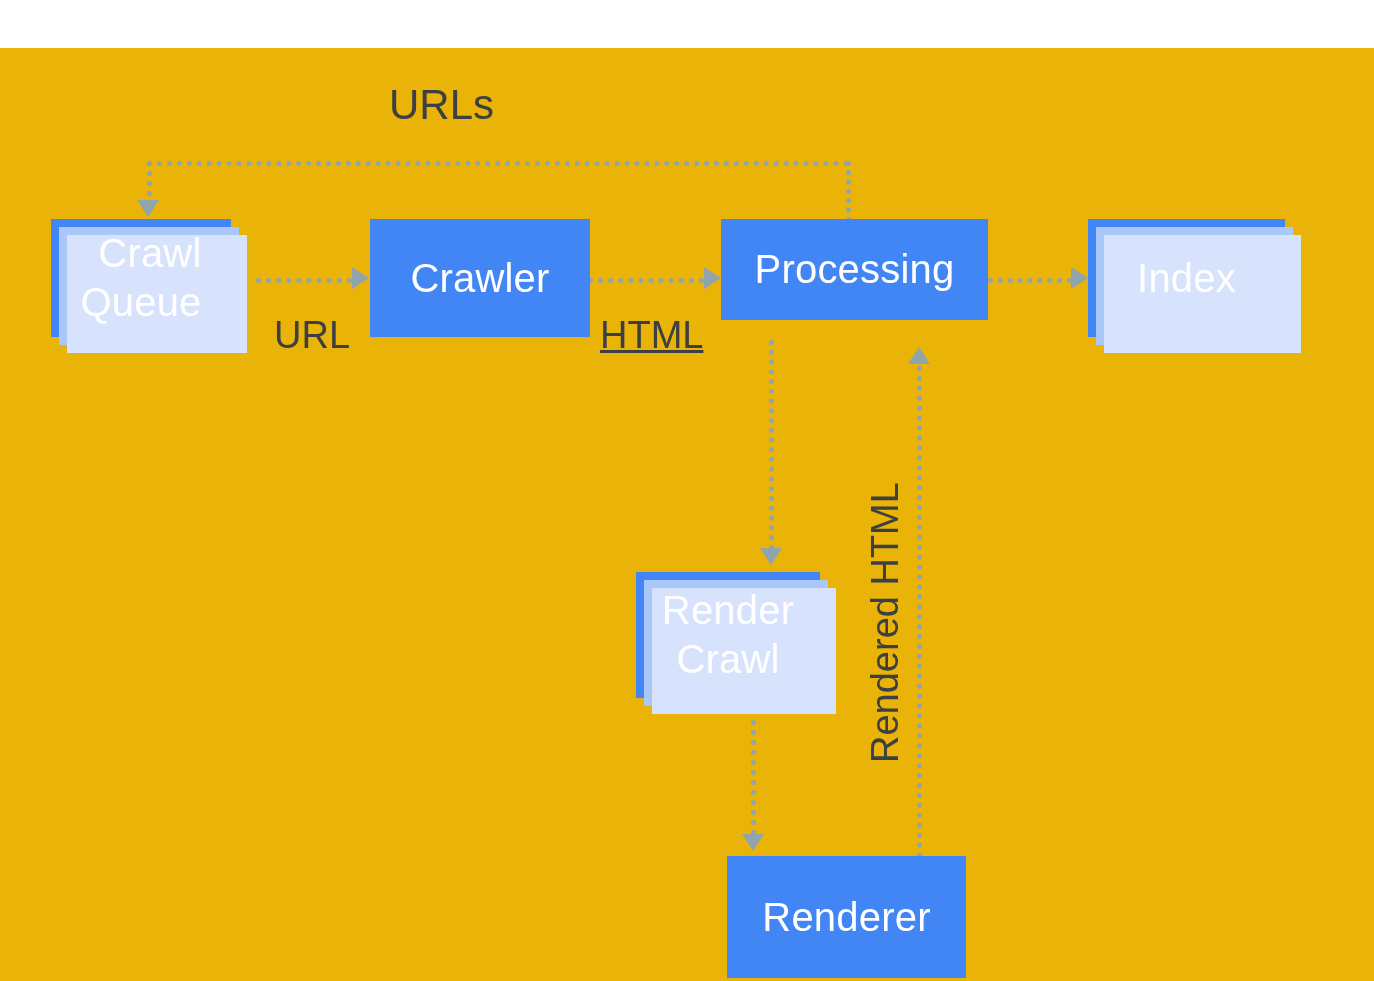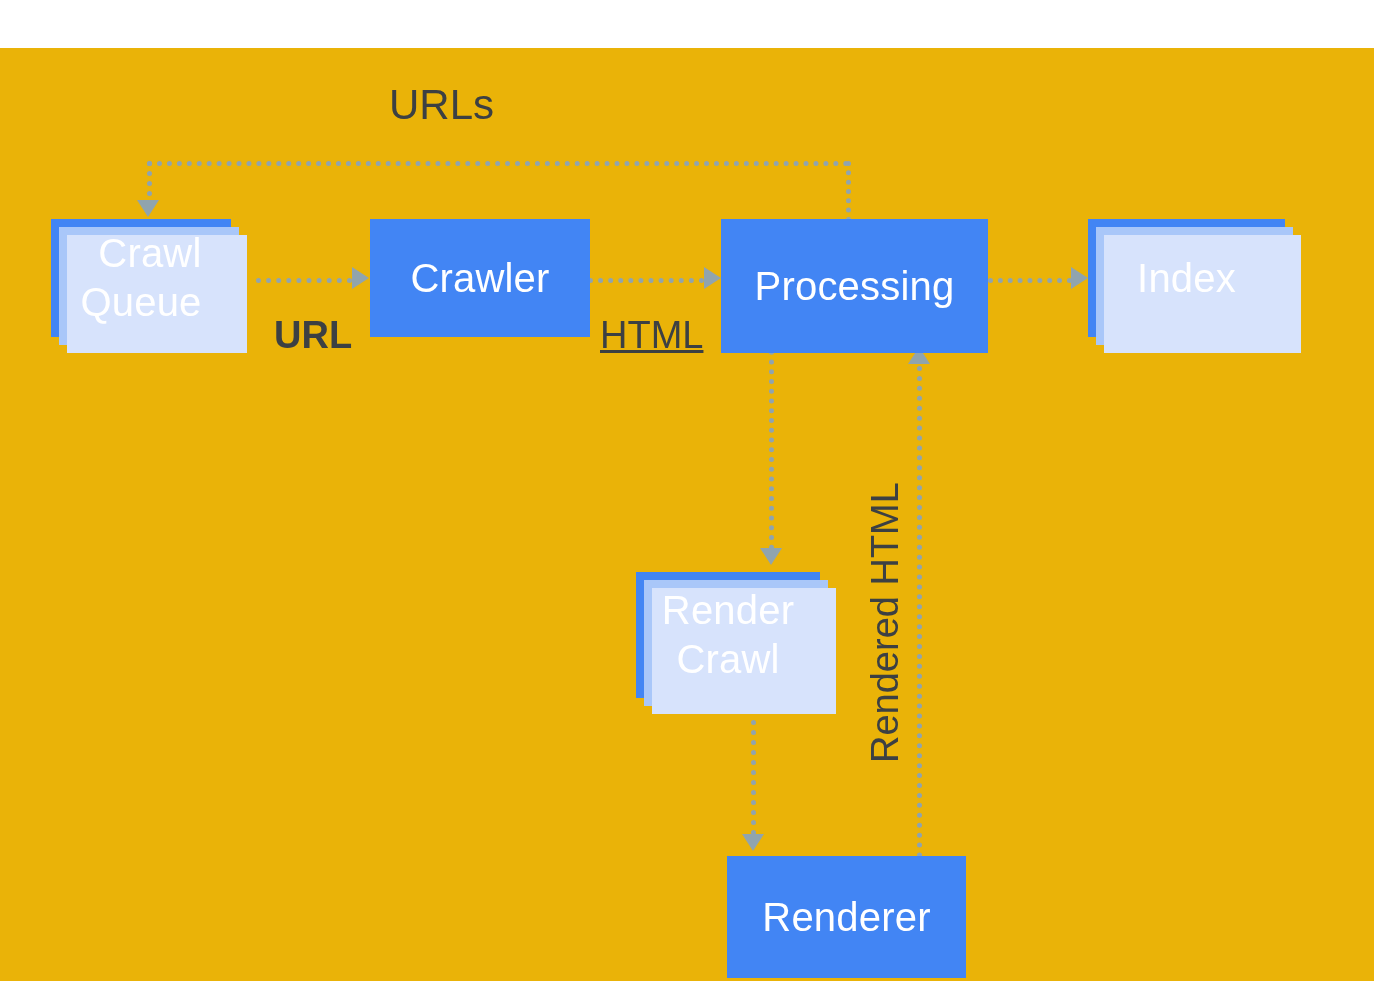--- a/index.html
+++ b/index.html
@@ -135,36 +135,36 @@
   <div class="arrow arrow-down" style="left:760px; top:500px;"></div>
 
   <div class="dot-v" style="left:751px; top:672px; height:115px;"></div>
   <div class="arrow arrow-down" style="left:742px; top:786px;"></div>
 
   <div class="dot-v" style="left:917px; top:318px; height:492px;"></div>
   <div class="arrow arrow-up" style="left:908px; top:299px;"></div>
 
   <div class="edge-label" style="left:389px; top:33px; font-size:42px;">URLs</div>
 
-  <div class="edge-label" style="left:274px; top:266px;font-weight:bold;">URL</div>
+  <div class="edge-label" style="left:274px; top:266px;">URL</div>
 
   <div class="edge-label" style="left:600px; top:266px;text-decoration:underline;">HTML</div>
 
   <div class="edge-label vertical" style="left:864px; top:715px;">Rendered HTML</div>
 
   <div class="node stack" style="left:51px; top:171px; width:180px; height:118px; font-size:40px;text-align:right;">
     <span class="node-label">Crawl
 Queue</span>
   </div>
 
   <div class="node" style="left:370px; top:171px; width:220px; height:118px; font-size:40px;">
     <span class="node-label">Crawler</span>
   </div>
 
-  <div class="node" style="left:721px; top:171px; width:267px; height:134px; font-size:40px;">
+  <div class="node" style="left:721px; top:171px; width:267px; height:101px; font-size:40px;">
     <span class="node-label">Processing</span>
   </div>
 
   <div class="node stack" style="left:1088px; top:171px; width:197px; height:118px; font-size:40px;">
     <span class="node-label">Index</span>
   </div>
 
   <div class="node stack" style="left:636px; top:524px; width:184px; height:126px; font-size:40px;">
     <span class="node-label">Render
 Crawl</span>

